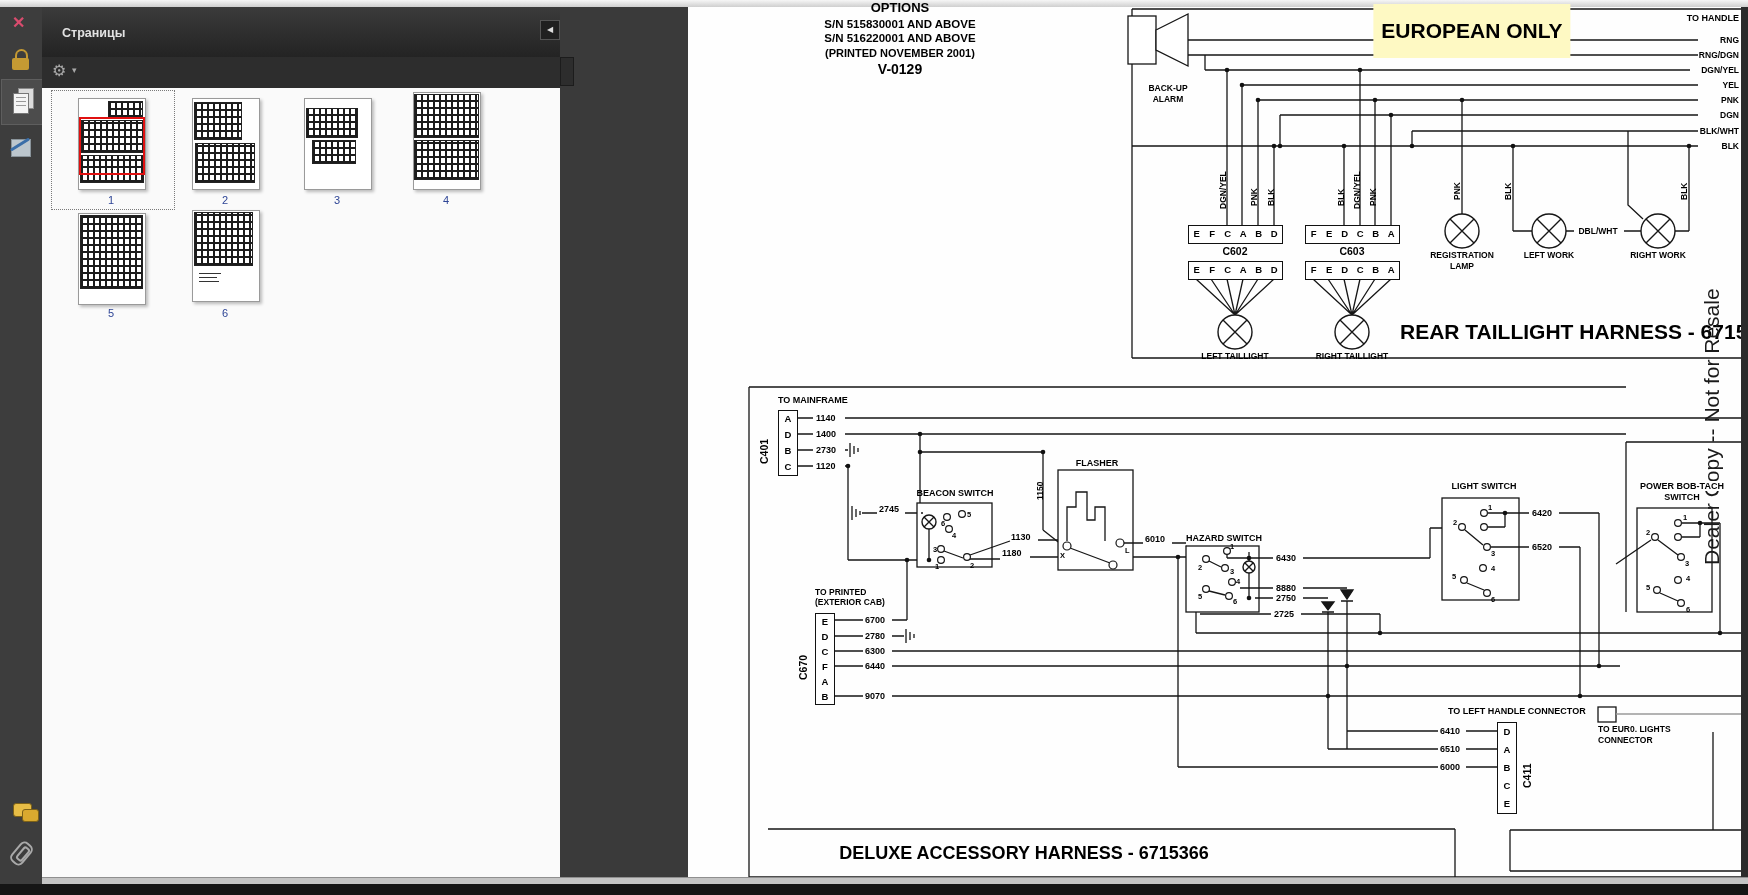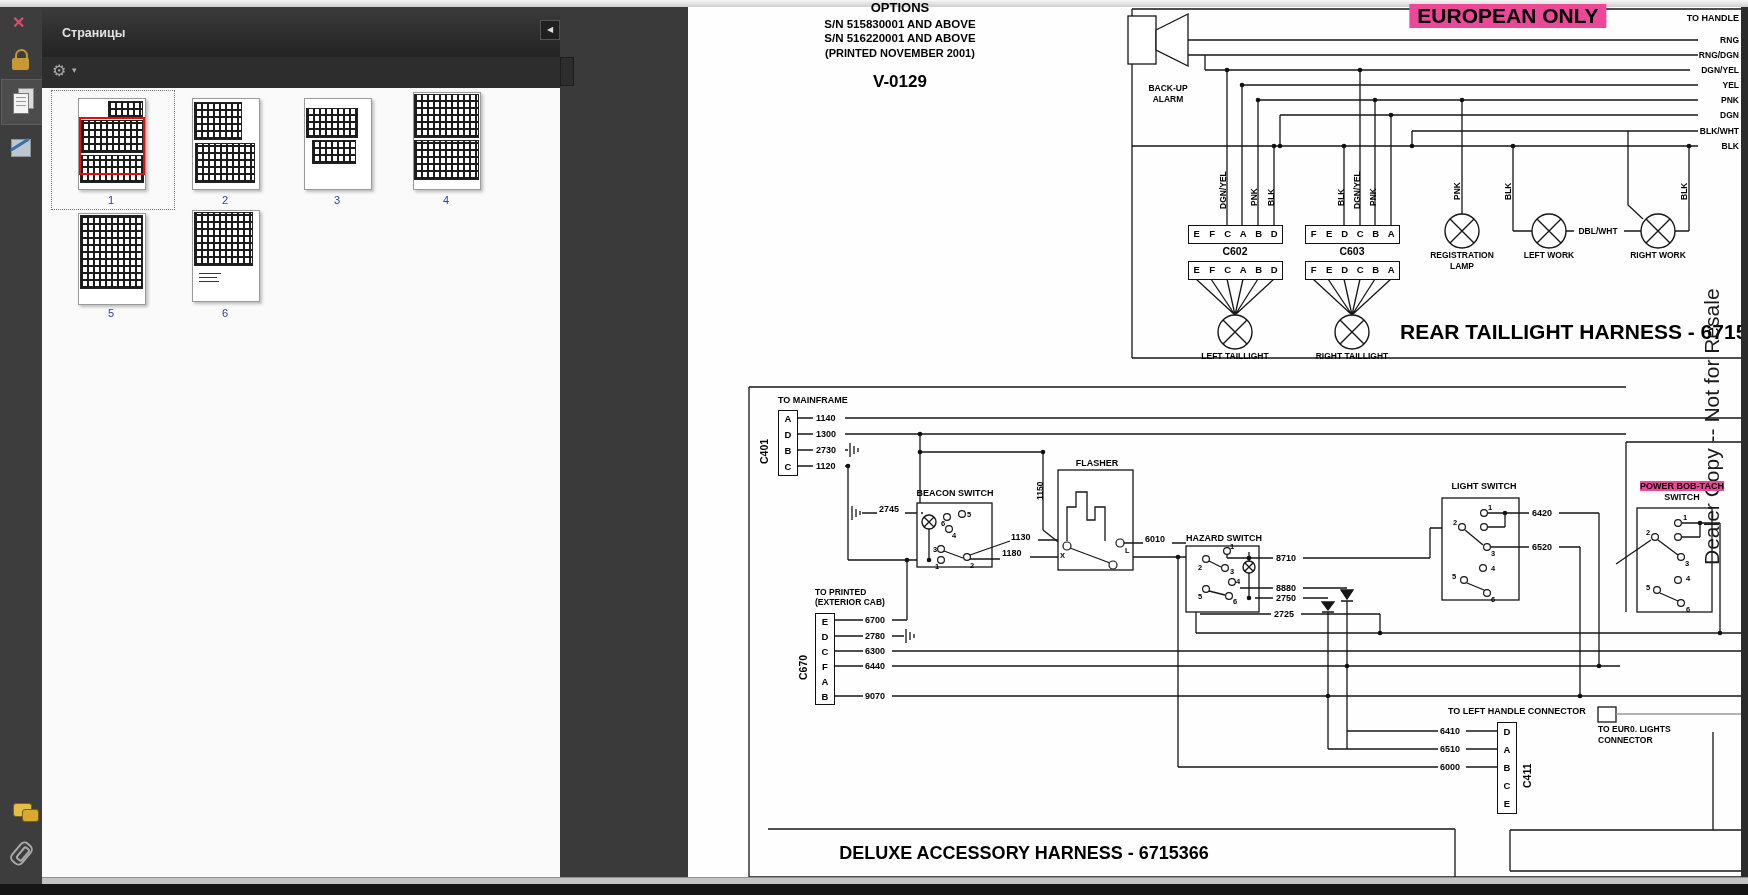--- a/index.html
+++ b/index.html
@@ -288,23 +288,23 @@
       <circle cx="1678" cy="580" r="3.4"></circle>
       <circle cx="1657" cy="590" r="3.4"></circle>
     <circle cx="1681" cy="603" r="3.4"></circle>
   </g>
 </svg>
 
 <span class="lb lc" style="left:900px;top:0px;font-size:13px">OPTIONS</span>
 <span class="lb lc" style="left:900px;top:18px;font-size:11.5px">S/N 515830001 AND ABOVE</span>
 <span class="lb lc" style="left:900px;top:32px;font-size:11.5px">S/N 516220001 AND ABOVE</span>
 <span class="lb lc" style="left:900px;top:47px;font-size:11px">(PRINTED NOVEMBER 2001)</span>
-<span class="lb lc" style="left:900px;top:72px;font-size:17px">V-0129</span>
-
-<span class="lb lc" style="left:1508px;top:4px;font-size:21px;background:#ec4899;padding:0 8px">EUROPEAN ONLY</span>
+<span class="lb lc" style="left:900px;top:61px;font-size:14px">V-0129</span>
+
+<span class="lb lc" style="left:1472px;top:4px;font-size:21px;background:#fef9c3;padding:15px 8px">EUROPEAN ONLY</span>
 <span class="lb" style="right:9px;top:13px">TO HANDLE</span>
 <span class="lb lb8" style="right:9px;top:35px">RNG</span>
 <span class="lb lb8" style="right:9px;top:50px">RNG/DGN</span>
 <span class="lb lb8" style="right:9px;top:65px">DGN/YEL</span>
 <span class="lb lb8" style="right:9px;top:80px">YEL</span>
 <span class="lb lb8" style="right:9px;top:95px">PNK</span>
 <span class="lb lb8" style="right:9px;top:110px">DGN</span>
 <span class="lb lb8" style="right:9px;top:126px">BLK/WHT</span>
 <span class="lb lb8" style="right:9px;top:141px">BLK</span>
 <span class="lb lb8 lc" style="left:1168px;top:83px">BACK-UP</span>
@@ -367,21 +367,21 @@
 
 <span class="lb" style="left:778px;top:395px">TO MAINFRAME</span>
 <div class="conn-v" style="left:778px;top:410px;width:18px">
   <span style="line-height:16px">A</span>
     <span style="line-height:16px">D</span>
     <span style="line-height:16px">B</span>
     <span style="line-height:16px">C</span>
 </div>
 <span class="lb vt" style="left:758px;top:424px;height:40px;font-size:10.5px">C401</span>
 <span class="lb" style="left:816px;top:413px">1140</span>
-<span class="lb" style="left:816px;top:429px">1300</span>
+<span class="lb" style="left:816px;top:429px">1400</span>
 <span class="lb" style="left:816px;top:445px">2730</span>
 <span class="lb" style="left:816px;top:461px">1120</span>
 
 <span class="lb lc" style="left:955px;top:488px">BEACON SWITCH</span>
 <span class="lb" style="left:879px;top:504px">2745</span>
 <span class="lb lb7" style="left:941px;top:519px">6</span>
 <span class="lb lb7" style="left:967px;top:510px">5</span>
 <span class="lb lb7" style="left:952px;top:531px">4</span>
 <span class="lb lb7" style="left:933px;top:545px">3</span>
 <span class="lb lb7" style="left:935px;top:562px">1</span>
@@ -395,36 +395,36 @@
 <span class="lb lb7" style="left:1125px;top:546px">L</span>
 <span class="lb" style="left:1145px;top:534px">6010</span>
 
 <span class="lb lc" style="left:1224px;top:533px">HAZARD SWITCH</span>
 <span class="lb lb7" style="left:1198px;top:563px">2</span>
 <span class="lb lb7" style="left:1230px;top:542px">1</span>
 <span class="lb lb7" style="left:1230px;top:567px">3</span>
 <span class="lb lb7" style="left:1198px;top:592px">5</span>
 <span class="lb lb7" style="left:1236px;top:577px">4</span>
 <span class="lb lb7" style="left:1233px;top:597px">6</span>
-<span class="lb" style="left:1276px;top:553px">8710</span>
+<span class="lb" style="left:1276px;top:553px">6430</span>
 <span class="lb" style="left:1276px;top:583px">8880</span>
 <span class="lb" style="left:1276px;top:593px">2750</span>
 <span class="lb" style="left:1274px;top:609px">2725</span>
 
 <span class="lb lc" style="left:1484px;top:481px">LIGHT SWITCH</span>
 <span class="lb lb7" style="left:1488px;top:503px">1</span>
 <span class="lb lb7" style="left:1453px;top:518px">2</span>
 <span class="lb lb7" style="left:1491px;top:549px">3</span>
 <span class="lb lb7" style="left:1491px;top:564px">4</span>
 <span class="lb lb7" style="left:1452px;top:572px">5</span>
 <span class="lb lb7" style="left:1491px;top:595px">6</span>
 <span class="lb" style="left:1532px;top:508px">6420</span>
 <span class="lb" style="left:1532px;top:542px">6520</span>
 
-<span class="lb lc" style="left:1682px;top:481px;background:#ec4899">POWER BOB-TACH</span>
+<span class="lb lc" style="left:1682px;top:481px;background:#ffffff">POWER BOB-TACH</span>
 <span class="lb lc" style="left:1682px;top:492px">SWITCH</span>
 <span class="lb lb7" style="left:1683px;top:513px">1</span>
 <span class="lb lb7" style="left:1646px;top:528px">2</span>
 <span class="lb lb7" style="left:1685px;top:559px">3</span>
 <span class="lb lb7" style="left:1686px;top:574px">4</span>
 <span class="lb lb7" style="left:1646px;top:583px">5</span>
 <span class="lb lb7" style="left:1686px;top:605px">6</span>
 
 <span class="lb lb8" style="left:815px;top:587px">TO PRINTED</span>
 <span class="lb lb8" style="left:815px;top:597px">(EXTERIOR CAB)</span>

